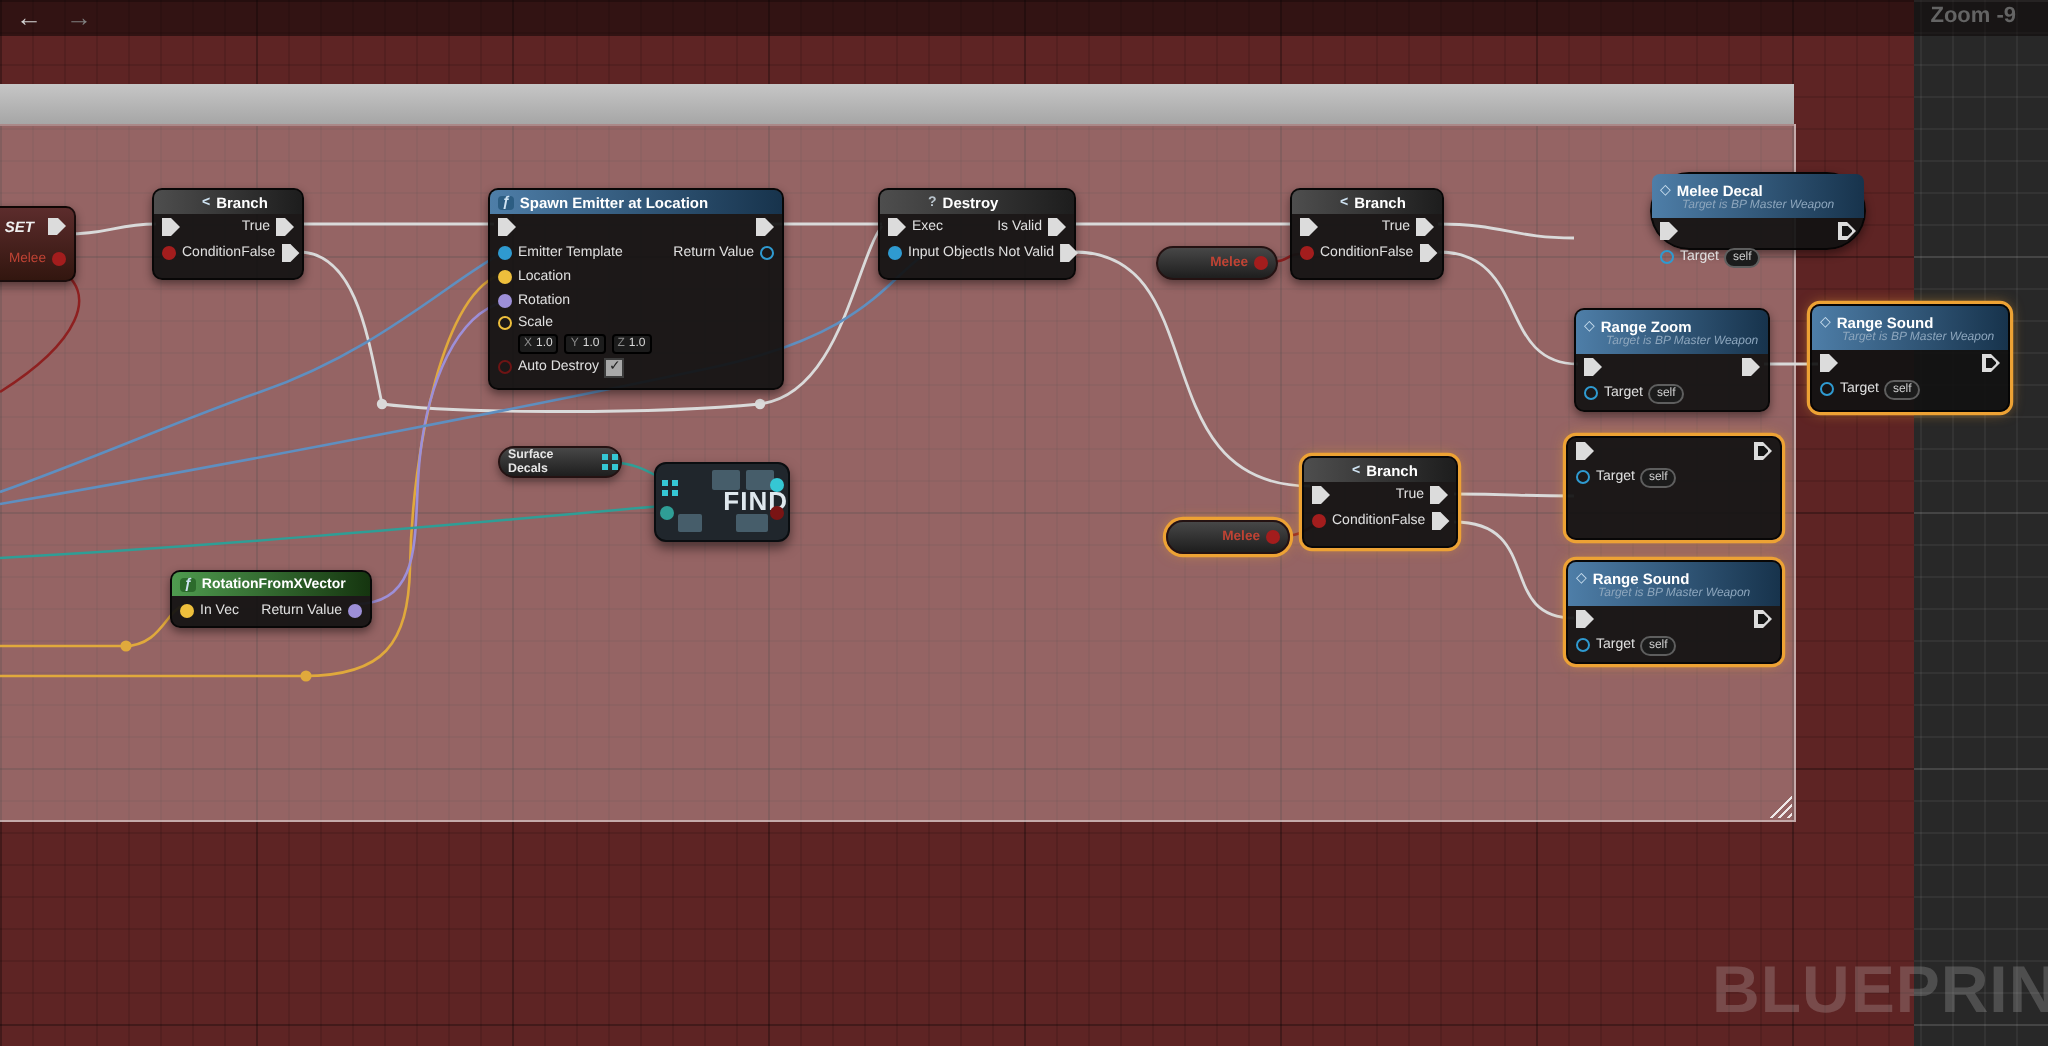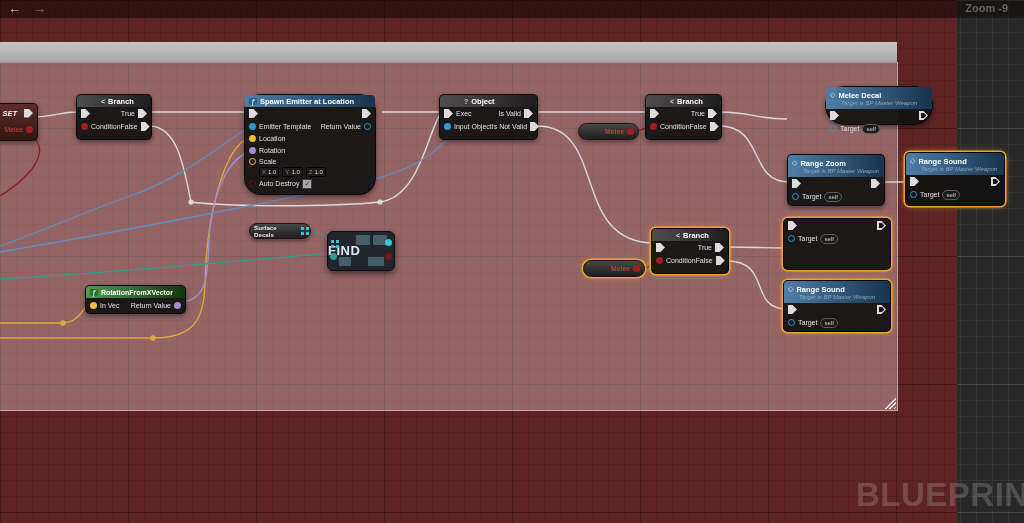--- a/index.html
+++ b/index.html
@@ -88,21 +88,21 @@
       align-items:center;justify-content:flex-end;gap:3px;padding:0 4px;box-shadow:0 2px 4px rgba(0,0,0,0.4);}
   .pill.sel{box-shadow:0 0 0 1.6px #eda234,0 0 7px rgba(237,162,52,0.6);}
   .pill .lbl{font-size:6.8px;font-weight:bold;}
   .red-lbl{color:#c04334;} .wht-lbl{color:#e6e6e6;}
   .apin{width:3px;height:3px;background:#35c7d4;box-shadow:5px 0 #35c7d4,0 5px #35c7d4,5px 5px #35c7d4;
       flex:0 0 auto;margin-right:5px;margin-bottom:5px;}
   
   .findn{position:absolute;left:327px;top:231px;width:66px;height:38px;z-index:5;border-radius:6px;
       background:#20262c;border:1px solid #0a0d10;box-shadow:0 3px 6px rgba(0,0,0,0.5);}
   .findn .decor{position:absolute;background:#53707f;opacity:0.75;border-radius:1px;}
-  .findlbl{position:absolute;left:0;right:0;top:11px;text-align:left;font-size:13px;font-weight:800;
+  .findlbl{position:absolute;left:0;right:0;top:11px;text-align:right;font-size:13px;font-weight:800;
       color:#dfe8ee;letter-spacing:0.5px;}
   .fpin{position:absolute;}
 </style>
 </head>
 <body>
 
 <div class="canvas">
   <div class="redzone"></div>
 
   <div class="comment-hdr"></div>
@@ -188,21 +188,21 @@
           <span class="dp f-red"></span>
       <span>Condition</span>
         </span>
       <span class="g">
           <span>False</span>
       <span class="ep"></span>
         </span>
       </div>
   </div>
 
-  <div class="n" style="left:244px;top:94px;width:132px;height:101px;border-radius:17px;">
+  <div class="n" style="left:244px;top:94px;width:148px;height:101px;">
     <div class="hd blue">
         <span class="hdicon" style="font-style:italic;background:#2c5d82;padding:0 2px;border-radius:2px;">ƒ</span>
       <span>Spawn Emitter at Location</span>
       </div>
     <div class="rw">
         <span class="g">
           <span class="ep"></span>
         </span>
       <span class="g">
           <span class="ep"></span>
@@ -255,21 +255,21 @@
           <span class="dp h-dred"></span>
       <span>Auto Destroy</span>
       <span class="chk">✓</span>
         </span>
       </div>
   </div>
 
   <div class="n" style="left:439px;top:94px;width:99px;height:46px;">
     <div class="hd dark">
         <span class="hdicon" style="color:#b9c4cc;">?</span>
-      <span>Object</span>
+      <span>Destroy</span>
       </div>
     <div class="rw">
         <span class="g">
           <span class="ep"></span>
         <span>Exec</span>
         </span>
       <span class="g">
           <span>Is Valid</span>
         <span class="ep"></span>
         </span>

